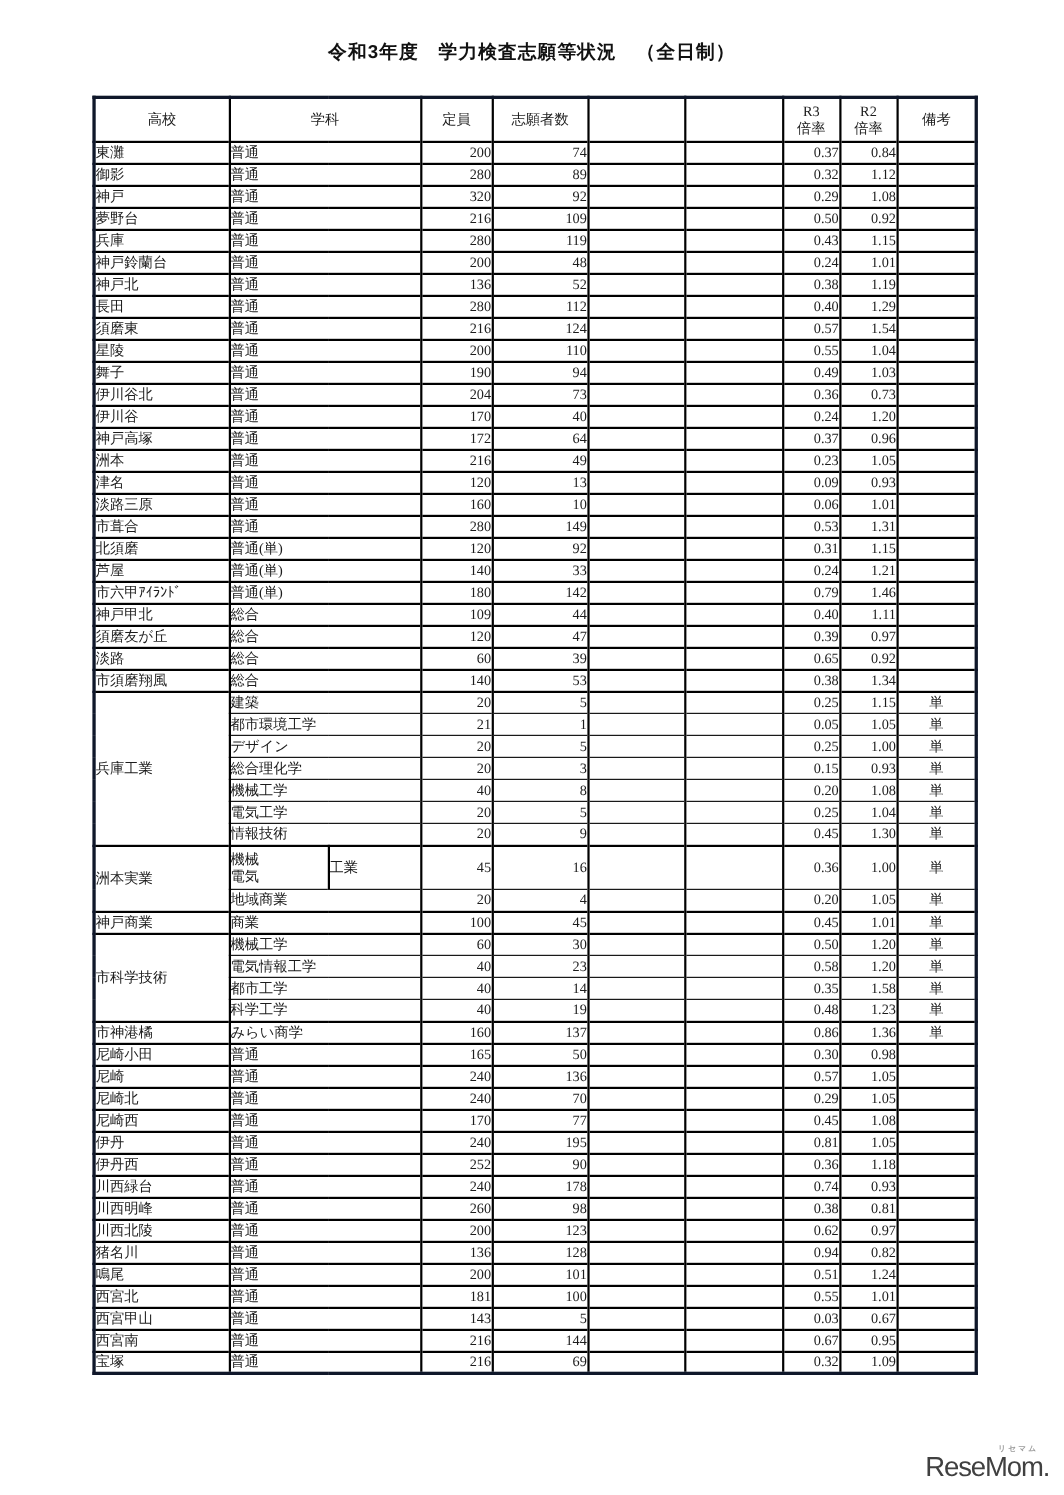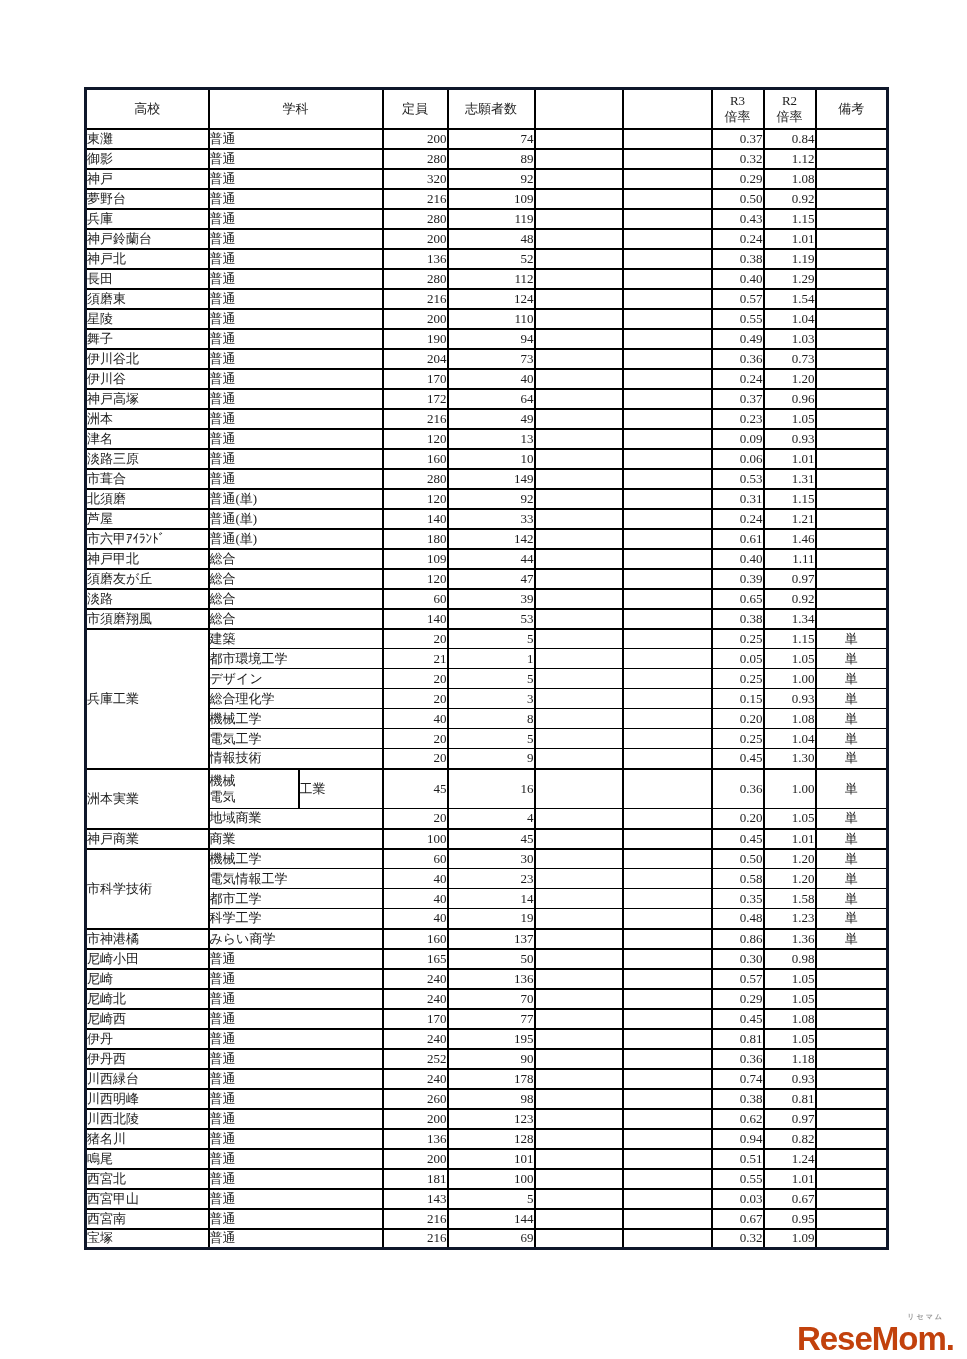--- a/index.html
+++ b/index.html
@@ -39,28 +39,29 @@
   .watermark {
     position:absolute; right:13px; bottom:7px; height:40px;
     color:#9a9a9a; font-family:"Liberation Sans","DejaVu Sans",sans-serif;
     text-align:right;
   }
   .wm-ruby {
     display:block; font-size:7px; letter-spacing:2px; color:#9a9a9a;
     margin-right:10px; margin-bottom:-2px; font-weight:bold;
   }
   .wm-text {
-    font-size:33px; font-weight:bold; letter-spacing:-1px; color:#c2410c;
+    font-size:25px; font-weight:normal; letter-spacing:-1px; color:#404040;
   }
 </style>
 </head>
 <body>
 
 <div class="page">
 
+  <div class="title">令和3年度　学力検査志願等状況　（全日制）</div>
 
   <table class="main">
     <colgroup>
       <col style="width:123px">
         <col style="width:90px">
         <col style="width:84px">
       <col style="width:65px">
         <col style="width:87px">
         <col style="width:88px">
       <col style="width:89px">
@@ -308,21 +309,21 @@
           <td class="rate">1.21</td>
           <td class="note"></td>
         </tr>
         <tr class="g">
           <td class="school" rowspan="1">市六甲ｱｲﾗﾝﾄﾞ</td>
           <td class="dept" colspan="2">普通(単)</td>
           <td class="num">180</td>
           <td class="num">142</td>
           <td class="blank"></td>
           <td class="blank"></td>
-          <td class="rate">0.61</td>
+          <td class="rate">0.79</td>
           <td class="rate">1.46</td>
           <td class="note"></td>
         </tr>
         <tr class="g">
           <td class="school" rowspan="1">神戸甲北</td>
           <td class="dept" colspan="2">総合</td>
           <td class="num">109</td>
           <td class="num">44</td>
           <td class="blank"></td>
           <td class="blank"></td>

